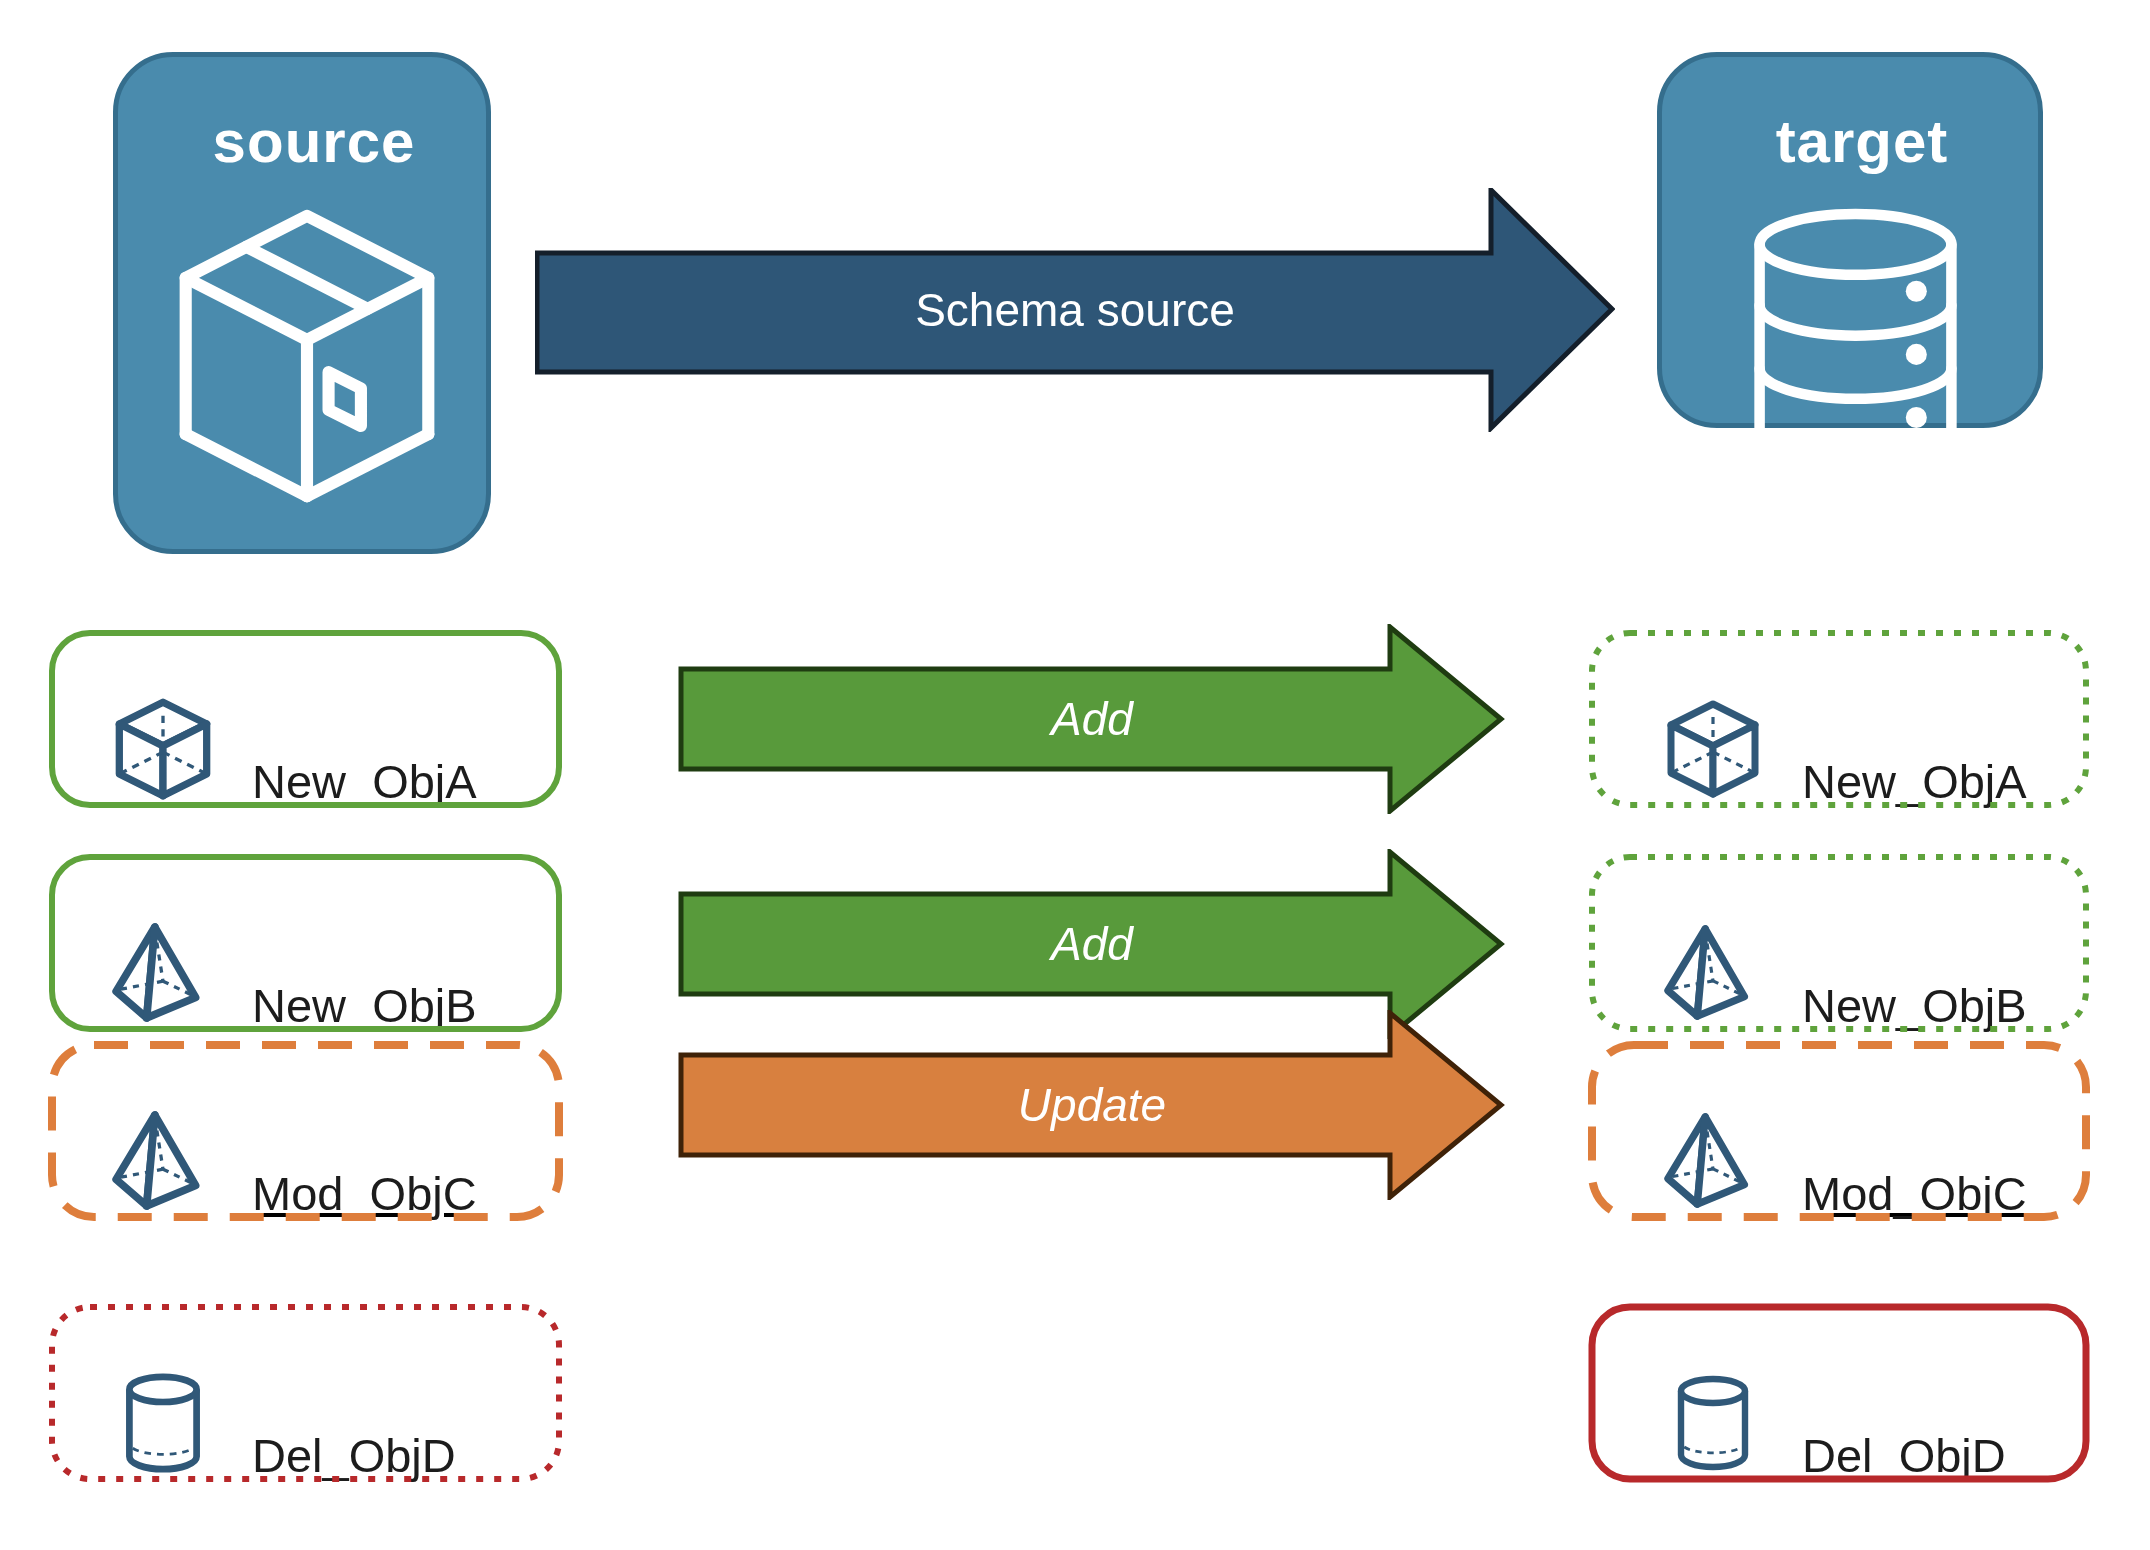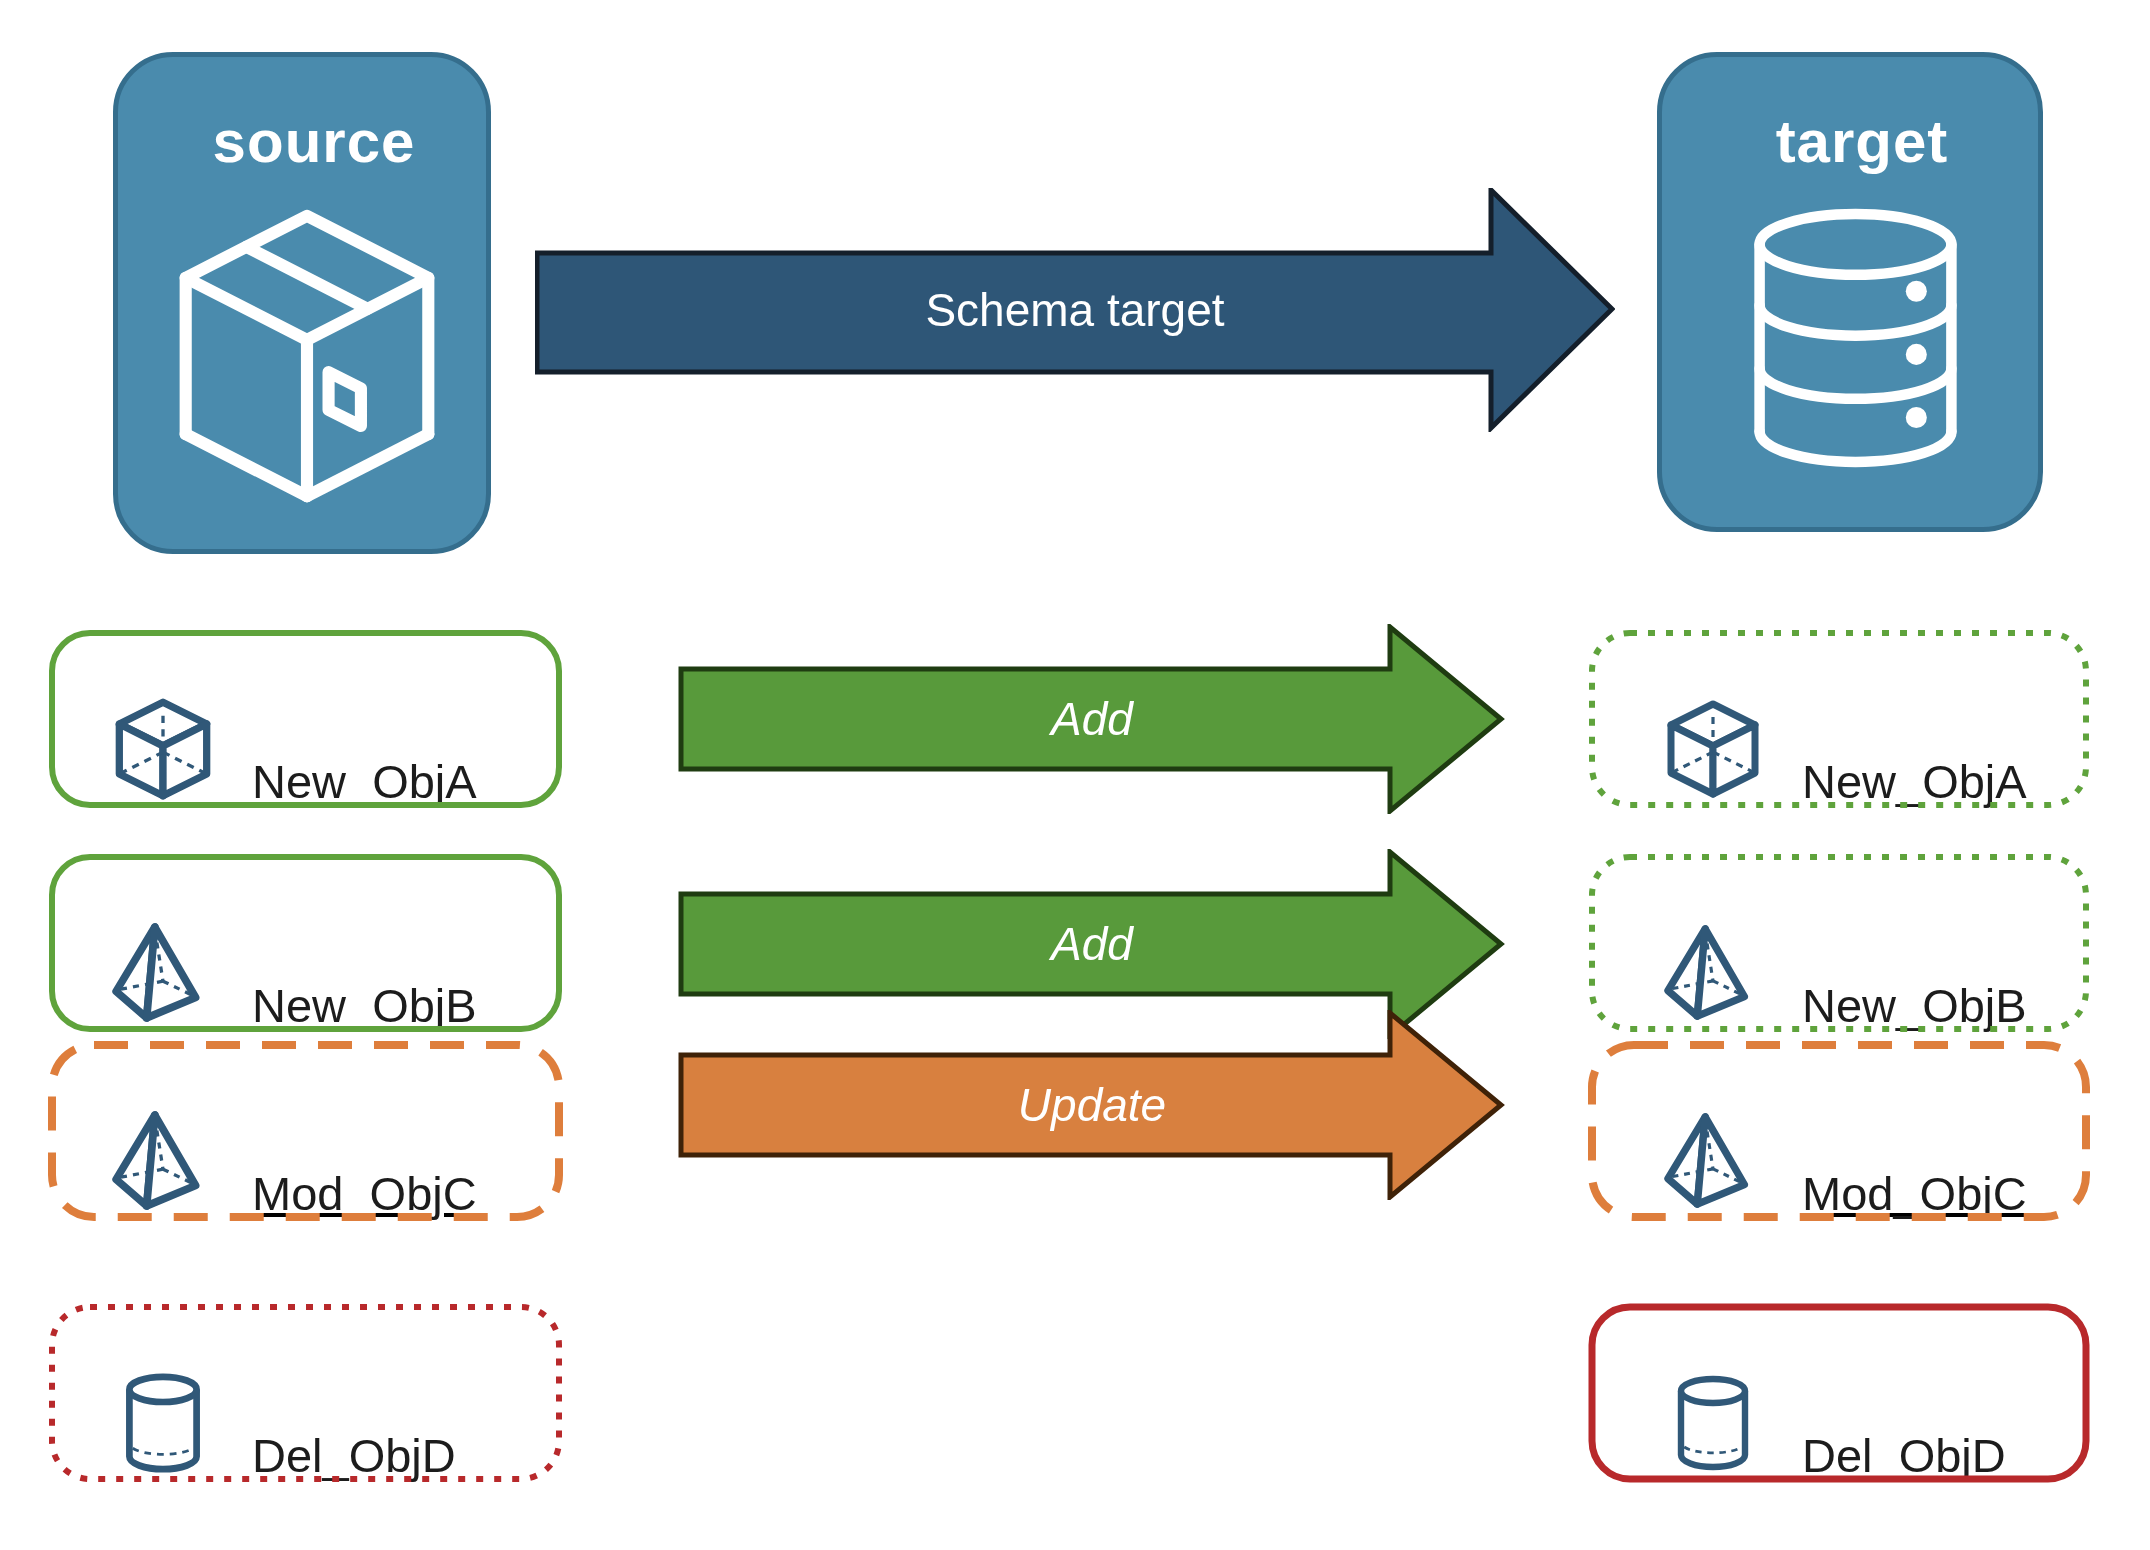--- a/index.html
+++ b/index.html
@@ -3,21 +3,21 @@
 <meta charset="utf-8">
 <style>
   html,body{margin:0;padding:0;background:#ffffff;}
   .canvas{position:relative;width:2150px;height:1550px;background:#ffffff;overflow:hidden;
           font-family:"Liberation Sans",sans-serif;}
 
   
   .node{position:absolute;border-radius:60px;background:#4A8BAD;border:5px solid #356E8D;
         box-sizing:border-box;}
   .node-source{left:113px;top:52px;width:378px;height:502px;}
-  .node-target{left:1657px;top:52px;width:386px;height:480px;}
+  .node-target{left:1657px;top:52px;width:386px;height:376px;}
   .node-label{color:#ffffff;font-weight:bold;font-size:60px;text-align:center;margin-top:50px;
               letter-spacing:1px;margin-left:24px;}
   .node-icon{position:absolute;}
   .pkg-icon{left:54px;top:148px;}
   .db-icon{left:76px;top:150px;}
 
   
   .arrow{position:absolute;}
   .arrow svg{position:absolute;left:0;top:0;}
   .arrow-label{position:absolute;left:0;top:0;width:100%;height:100%;display:flex;
@@ -79,21 +79,21 @@
       <line x1="5" y1="85" x2="50" y2="108"></line>
       <line x1="95" y1="85" x2="50" y2="108"></line>
       <polygon points="58,62 70,68 70,82 58,76"></polygon>
     </svg>
   </div>
 
   <div class="arrow big-arrow">
     <svg width="1080" height="244" viewBox="0 0 1080 244">
       <polygon points="2,65 956,65 956,2 1077,121 956,240 956,184 2,184" fill="#2E5677" stroke="#141F2B" stroke-width="5" stroke-linejoin="miter"></polygon>
     </svg>
-    <div class="arrow-label">Schema target</div>
+    <div class="arrow-label">Schema source</div>
   </div>
 
   <div class="node node-target">
     <div class="node-label">target</div>
     <svg class="node-icon db-icon" width="235" height="262" viewBox="0 0 100 112" fill="none" stroke="#ffffff" stroke-width="4.5" stroke-linecap="round">
       <path d="M9,16 L9,96"></path>
       <path d="M91,16 L91,96"></path>
       <ellipse cx="50" cy="16" rx="41" ry="13"></ellipse>
       <path d="M9,42 A41,13 0 0 0 91,42"></path>
       <path d="M9,69 A41,13 0 0 0 91,69"></path>

